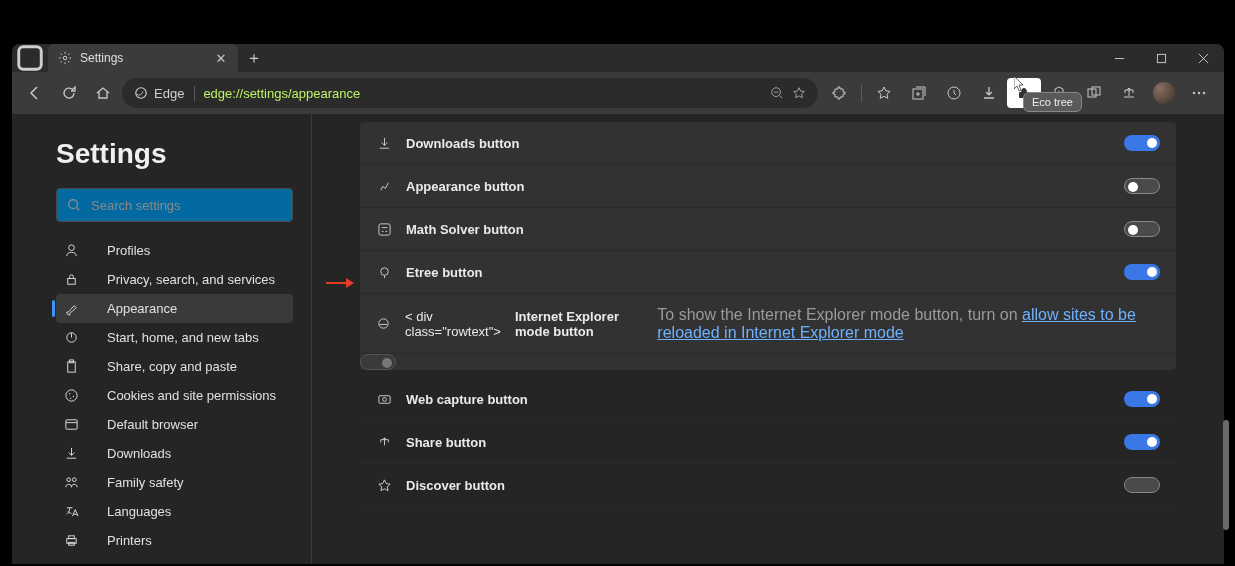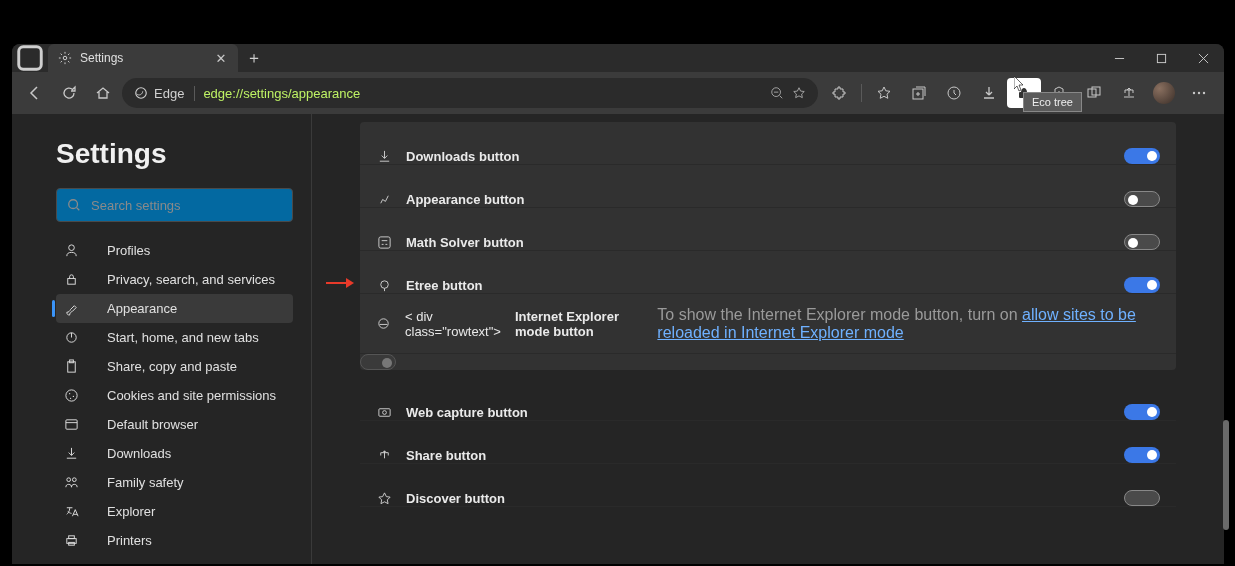--- a/index.html
+++ b/index.html
@@ -200,21 +200,21 @@
       overflow: hidden;
       position: relative;
     }
     .settings-list {
       background: #323232;
       margin: 8px 0;
       border-radius: 4px;
     }
     .srow {
       display: flex;
-      align-items: flex-end;
+      align-items: center;
       height: 43px;
       padding: 0 16px;
       gap: 14px;
       border-bottom: 1px solid #2a2a2a;
     }
     .srow.tall { height: 60px; flex-direction: row; align-items: center; }
     .srow .rowicon { width: 16px; display: flex; justify-content: center; color: #d0d0d0; }
     .srow .rowlabel { font-size: 13px; font-weight: 600; color: #eaeaea; }
     .srow .rowsub { font-size: 16px; color: #9a9a9a; font-weight: 400; }
     .link { color: #6fb1ff; text-decoration: underline; }
@@ -249,21 +249,21 @@
     
     .tooltip {
       position: absolute;
       left: 1023px;
       top: 92px;
       background: #5a5a5a;
       color: #eee;
       font-size: 11px;
       padding: 3px 8px;
       border: 1px solid #888;
-      border-radius: 0;
+      border-radius: 6px;
       z-index: 60;
     }
     .cursor {
       position:absolute;
       left: 1014px;
       top: 76px;
       z-index:70;
       font-size: 14px;
       color:#fff;
     }
@@ -486,21 +486,21 @@
             <circle cx="5" cy="5" r="2" fill="none" stroke="currentColor"></circle>
             <circle cx="11" cy="5" r="2" fill="none" stroke="currentColor"></circle>
             <path d="M2 13c0-2 1-3 3-3s3 1 3 3M8 13c0-2 1-3 3-3s3 1 3 3" fill="none" stroke="currentColor"></path>
           </svg>
         <span>Family safety</span>
       </div>
       <div class="nav-item">
         <svg viewBox="0 0 16 16">
             <path d="M3 4h6M6 4v1c0 3-2 5-3 6M4 8c1 1 3 2 4 2M9 13l3-7 3 7M10 11h4" fill="none" stroke="currentColor"></path>
           </svg>
-        <span>Explorer</span>
+        <span>Languages</span>
       </div>
       <div class="nav-item">
         <svg viewBox="0 0 16 16">
             <rect x="3" y="6" width="10" height="5" fill="none" stroke="currentColor"></rect>
             <rect x="5" y="3" width="6" height="3" fill="none" stroke="currentColor"></rect>
             <rect x="5" y="10" width="6" height="3" fill="none" stroke="currentColor"></rect>
           </svg>
         <span>Printers</span>
       </div>
       <div class="nav-item">

